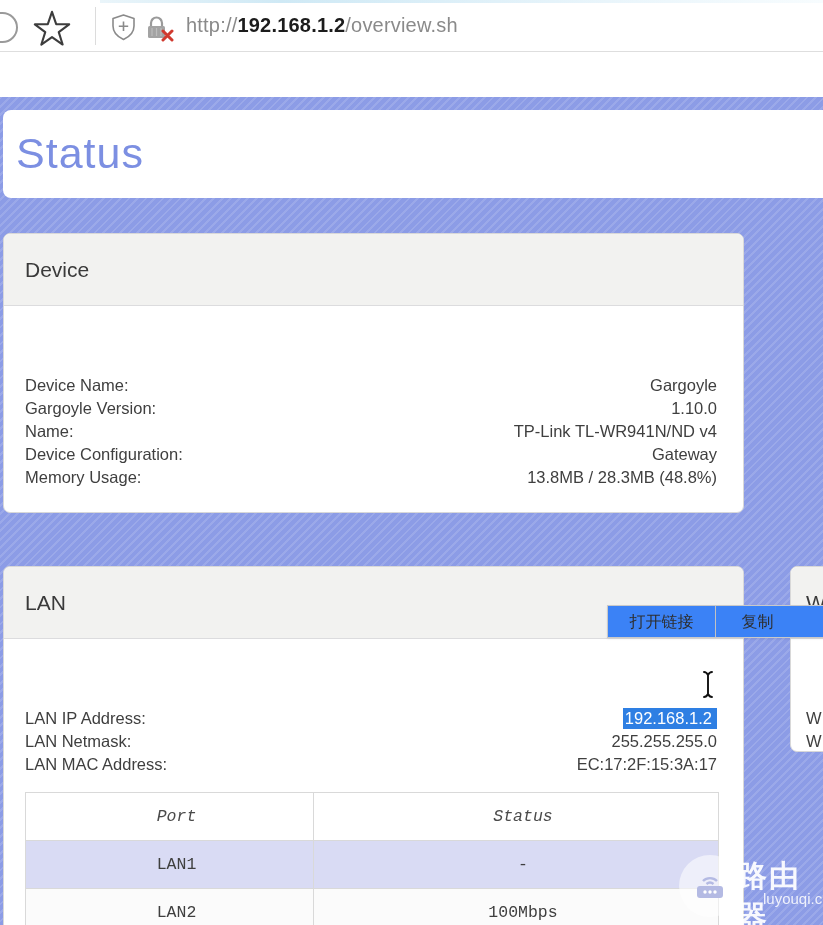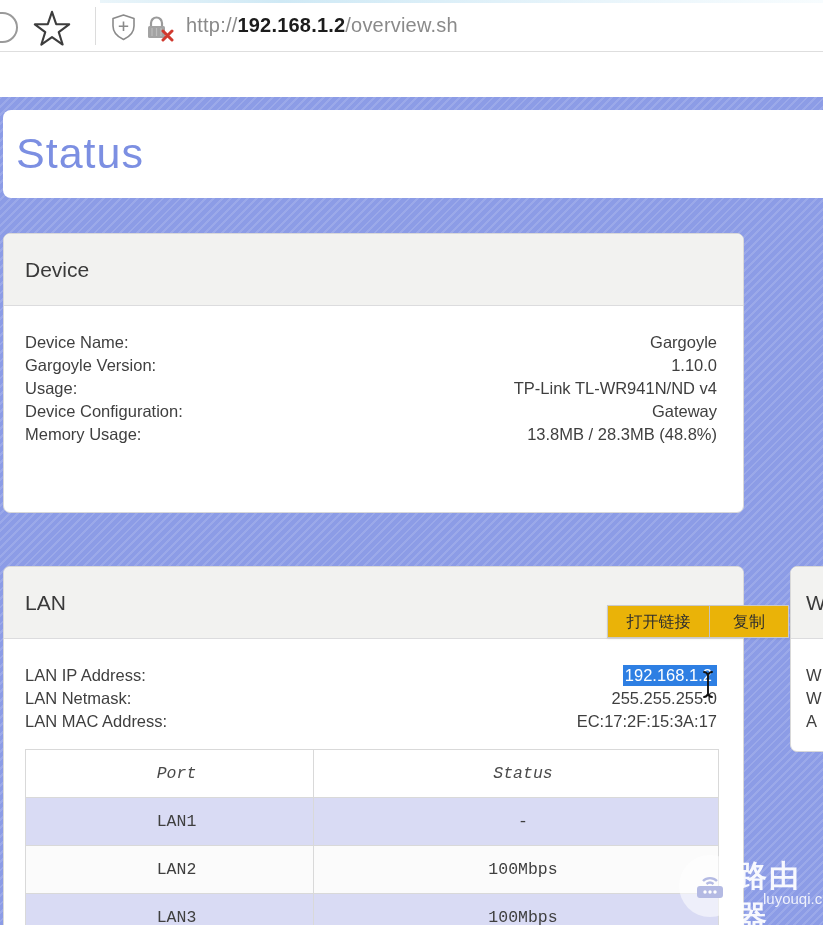--- a/index.html
+++ b/index.html
@@ -24,39 +24,39 @@
   
   .status-card { position:absolute; left:3px; top:110px; width:827px; height:88px; background:#ffffff; border-radius:8px; z-index:1; }
   .status-title { padding-left:13px; line-height:86px; font-size:43px; letter-spacing:1px; color:#7c8fe2; }
 
   
   .card { position:absolute; background:#ffffff; border:1px solid #d8d8d8; border-radius:7px; z-index:1; }
   .device-card { left:3px; top:233px; width:741px; height:280px; }
   .lan-card { left:3px; top:566px; width:741px; height:360px; border-radius:7px 7px 0 0; border-bottom:none; }
   .wan-card { left:790px; top:566px; width:60px; height:186px; overflow:hidden; }
   .section-header { height:72px; background:#f2f2f0; border-bottom:1px solid #dcdcde; border-radius:6px 6px 0 0; display:flex; align-items:center; padding-left:21px; font-size:21px; color:#3a3a3a; }
-  .kv-rows { padding:25px 26px 0 21px; }
+  .kv-rows { padding:25px 26px 0 21px;margin-top:43px; }
   .kv-row { display:flex; justify-content:space-between; height:23px; line-height:23px; font-size:16.5px; color:#3f3f3f; white-space:nowrap; }
   .kv-value { text-align:right; }
   .selected-text { background:#2e7fe3; color:#ffffff; padding:1px 5px 2px 2px; }
 
   .wan-rows { padding:25px 0 0 15px; }
   .wan-rows .kv-row { justify-content:flex-start; }
   .wan-card .section-header { padding-left:15px; }
 
   
   .port-table { margin:16px 26px 0 21px; border-collapse:collapse; width:693px; font-size:16.5px; color:#3f3f3f; table-layout:fixed; }
   .port-table th, .port-table td { border:1px solid #d9d9d9; height:48px; padding-left:14px; text-align:center; font-weight:normal;font-family:Liberation Mono, monospace; }
   .port-table th { font-style:italic; color:#4a4a4a; background:#ffffff; }
   .col-port { width:288px; } .col-status { width:405px; }
   .row-alt td { background:#d9dbf4; }
   .row-plain td { background:#fbfbfb; }
 
   
-  .context-menu { position:absolute; left:607px; top:605px; width:182px; height:33px; display:flex; background:#eab308; border:1px solid #c9c9c9; z-index:5; box-shadow:0 1px 2px rgba(0,0,0,0.08);justify-content:flex-end; }
+  .context-menu { position:absolute; left:607px; top:605px; width:217px; height:33px; display:flex; background:#3b82f6; border:1px solid #c9c9c9; z-index:5; box-shadow:0 1px 2px rgba(0,0,0,0.08); }
   .context-menu-item { line-height:31px; text-align:center; font-size:16px; color:#2e2e2e; cursor:default; }
   .cm-open { width:108px; border-right:1px solid #c2c2c2; }
   .cm-copy { width:83px; }
 
   
   .ibeam { position:absolute; left:701px; top:670px; z-index:6; }
   .wm-circle { position:absolute; left:679px; top:855px; width:62px; height:62px; border-radius:50%; background:rgba(255,255,255,0.55); display:flex; align-items:center; justify-content:center; z-index:7; }
   .wm-title { position:absolute; left:737px; top:856px; font-size:30px; font-weight:bold; color:rgba(255,255,255,0.93); z-index:7; letter-spacing:2px; }
   .wm-sub { position:absolute; left:763px; top:890px; font-size:15px; color:rgba(255,255,255,0.85); z-index:7; }
 </style>
@@ -96,21 +96,21 @@
     <div class="kv-rows">
       <div class="kv-row">
           <span>Device Name:</span>
           <span class="kv-value">Gargoyle</span>
         </div>
       <div class="kv-row">
           <span>Gargoyle Version:</span>
           <span class="kv-value">1.10.0</span>
         </div>
       <div class="kv-row">
-          <span>Usage:</span>
+          <span>Name:</span>
           <span class="kv-value">TP-Link TL-WR941N/ND v4</span>
         </div>
       <div class="kv-row">
           <span>Device Configuration:</span>
           <span class="kv-value">Gateway</span>
         </div>
       <div class="kv-row">
           <span>Memory Usage:</span>
           <span class="kv-value">13.8MB / 28.3MB (48.8%)</span>
         </div>

